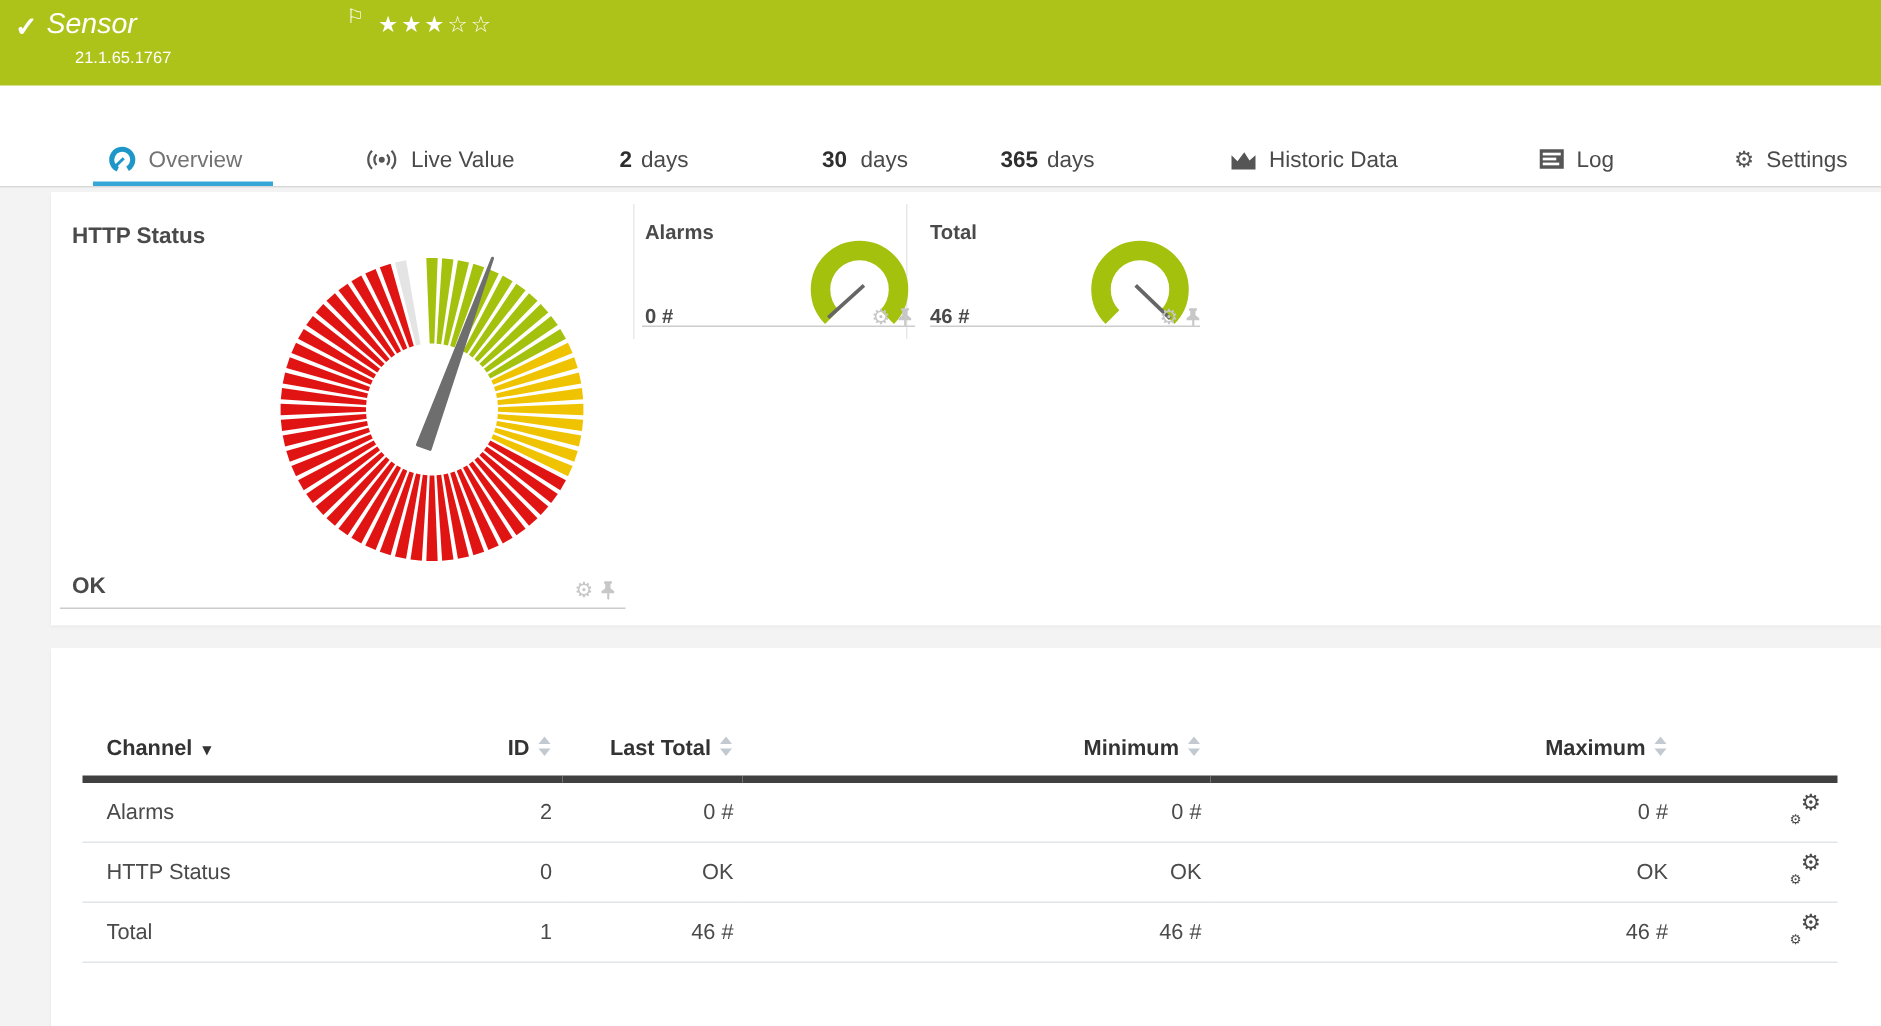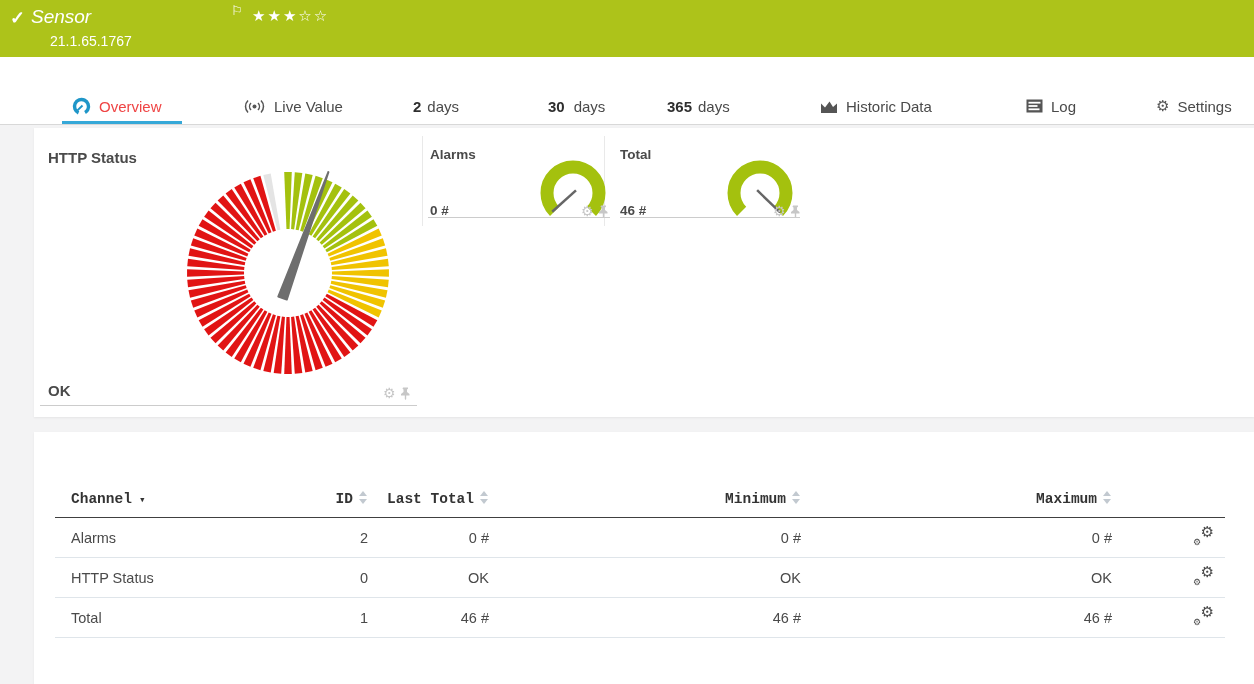--- a/index.html
+++ b/index.html
@@ -7,28 +7,28 @@
           font-family:"Liberation Sans",sans-serif;background:#ffffff;}
   .bg-gray{position:absolute;left:0;top:124px;width:100%;height:560px;background:#f3f3f4;}
 
   
   .topbar{position:absolute;left:0;top:0;width:100%;height:57px;background:#adc31a;color:#fff;}
   .check{position:absolute;left:10px;top:7px;font-size:18px;font-weight:bold;}
   .sensor-kind{position:absolute;left:31px;top:6px;font-size:19px;font-style:italic;}
   .sensor-name{position:absolute;left:88px;top:4px;font-size:21px;font-weight:bold;}
   .flag{position:absolute;left:231px;top:3px;font-size:13px;}
   .stars{position:absolute;left:252px;top:7px;font-size:15px;letter-spacing:2px;cursor:pointer;}
-  .version{position:absolute;left:50px;top:33px;font-size:14px;}
+  .version{position:absolute;left:50px;top:33px;font-size:11px;}
 
   
   .tabbar{position:absolute;left:0;top:88px;width:100%;height:36px;background:#fff;border-bottom:1px solid #d8d8d8;}
   .tab{position:absolute;top:0;height:36px;display:flex;align-items:center;gap:8px;
        font-size:15px;color:#4a4a4a;cursor:pointer;white-space:nowrap;}
   .tab .num{font-weight:bold;color:#2e2e2e;margin-right:-2px;}
-  .tab.active{color:#ef4444;}
+  .tab.active{color:#737373;}
   .tab.active::after{content:"";position:absolute;left:-10px;right:-20px;bottom:0;height:3px;background:#35a8d8;}
   .tab .ticon{display:inline-flex;align-items:center;}
   .gear-char{font-size:15px;color:#555;}
 
   
   .panel{position:absolute;background:#fff;box-shadow:0 1px 2px rgba(0,0,0,0.06);}
   #panel1{left:34px;top:128px;width:1220px;height:289px;}
   #panel2{left:34px;top:432px;width:1220px;height:252px;}
 
   .sub-title{position:absolute;left:14px;top:21px;font-size:15px;font-weight:bold;color:#4a4a4a;}
@@ -40,22 +40,22 @@
   .icons svg{cursor:pointer;}
   .cell-sep{position:absolute;top:8px;height:90px;width:1px;background:#e9e9e9;}
 
   .mini-title{position:absolute;top:19px;font-size:13.5px;font-weight:bold;color:#4a4a4a;}
   .mini-value{position:absolute;top:75px;font-size:13.5px;font-weight:bold;color:#4a4a4a;}
   .mini-gauge{position:absolute;top:32px;}
 
   
   .chan-table{position:absolute;left:21px;top:48px;width:1170px;border-collapse:collapse;table-layout:fixed;
               font-size:14.5px;color:#4a4a4a;}
-  .chan-table th{height:37px;font-weight:bold;color:#333;border-bottom:1px solid #404040;
-                 text-align:right;padding:0;cursor:pointer;white-space:nowrap;font-family:Liberation Mono, monospace;}
+  .chan-table th{height:37px;font-weight:bold;color:#333;border-bottom:5px solid #404040;
+                 text-align:right;padding:0;cursor:pointer;white-space:nowrap;}
   .chan-table th.l{text-align:left;padding-left:16px;}
   .chan-table th.pr7{padding-right:7px;} .chan-table th.pr6{padding-right:6px;}
   .chan-table td{height:39px;border-bottom:1px solid #dfe5ea;text-align:right;padding:0;white-space:nowrap;}
   .chan-table td.l{text-align:left;padding-left:16px;}
   .chan-table td.pr7{padding-right:7px;} .chan-table td.pr6{padding-right:6px;}
   .chan-table td.act{padding-right:11px;}
   .caret{color:#333;font-size:11px;margin-left:7px;}
   .sorter{display:inline-block;width:9px;height:13px;position:relative;margin-left:6px;vertical-align:-1px;}
   .sorter::before{content:"";position:absolute;top:0;left:0;border-left:4.5px solid transparent;
                   border-right:4.5px solid transparent;border-bottom:5px solid #c2c9d0;}

